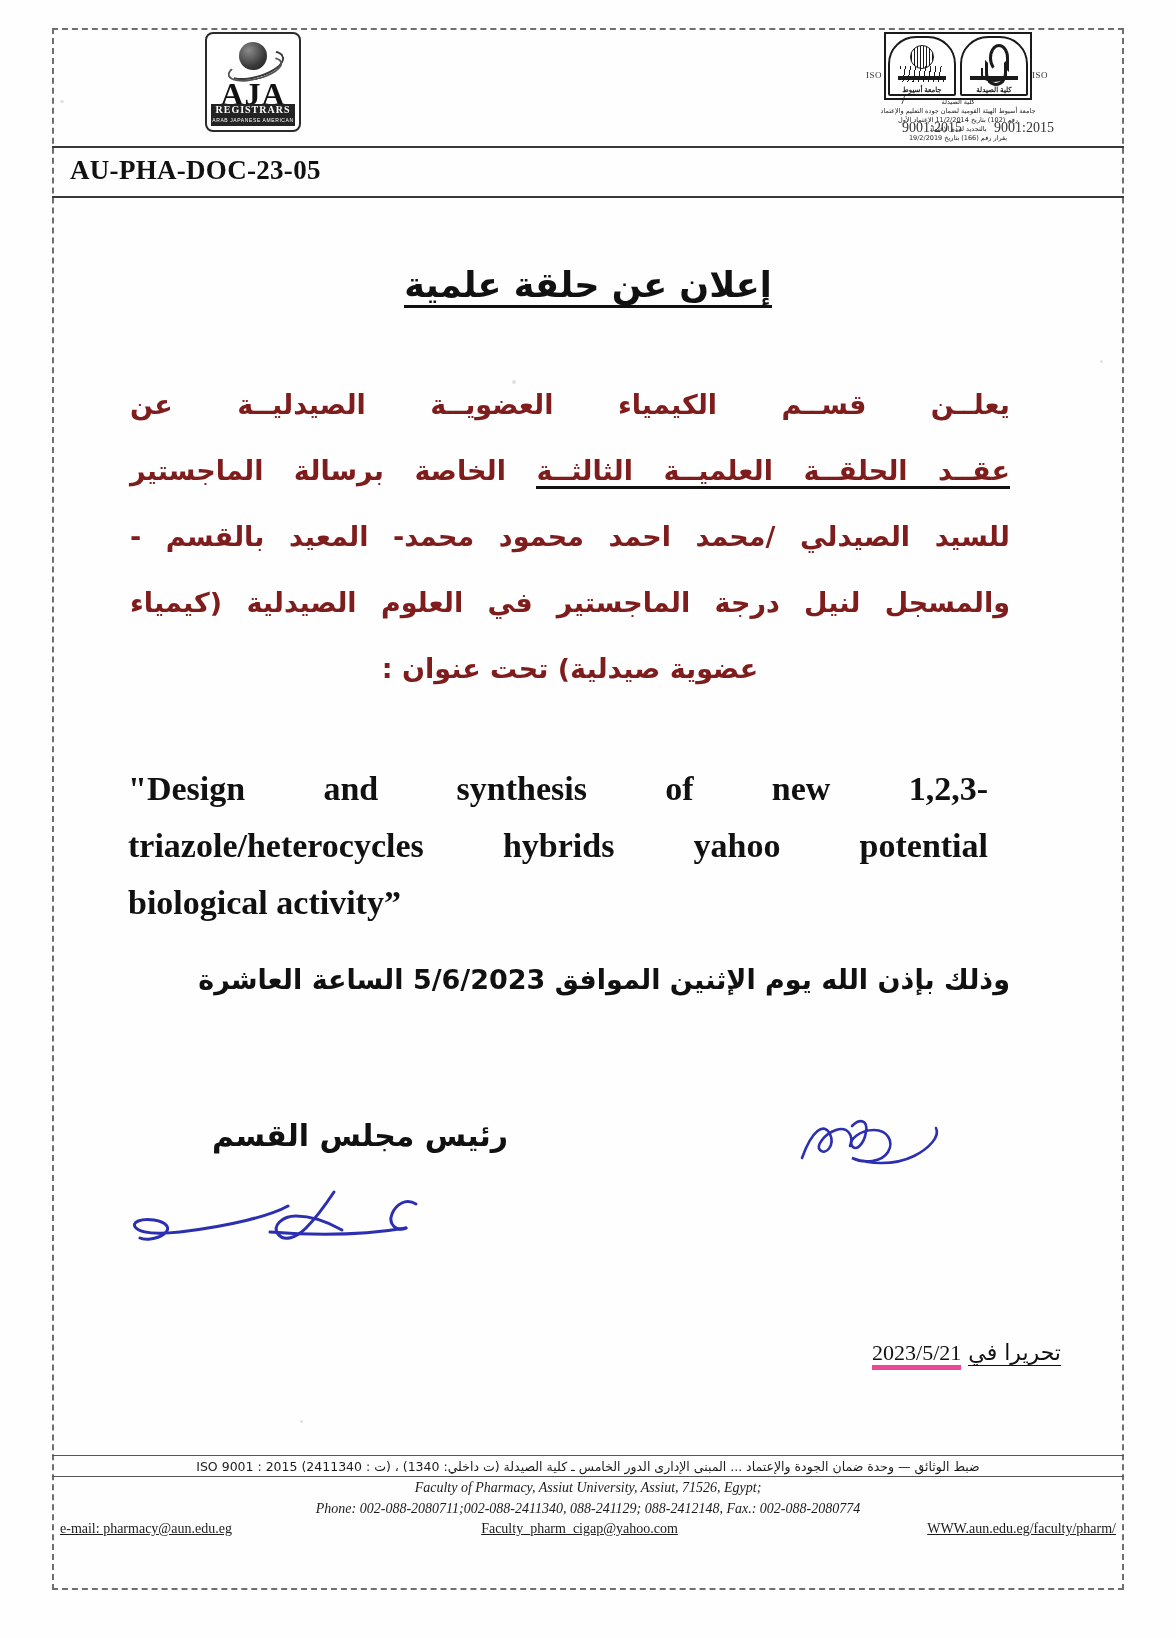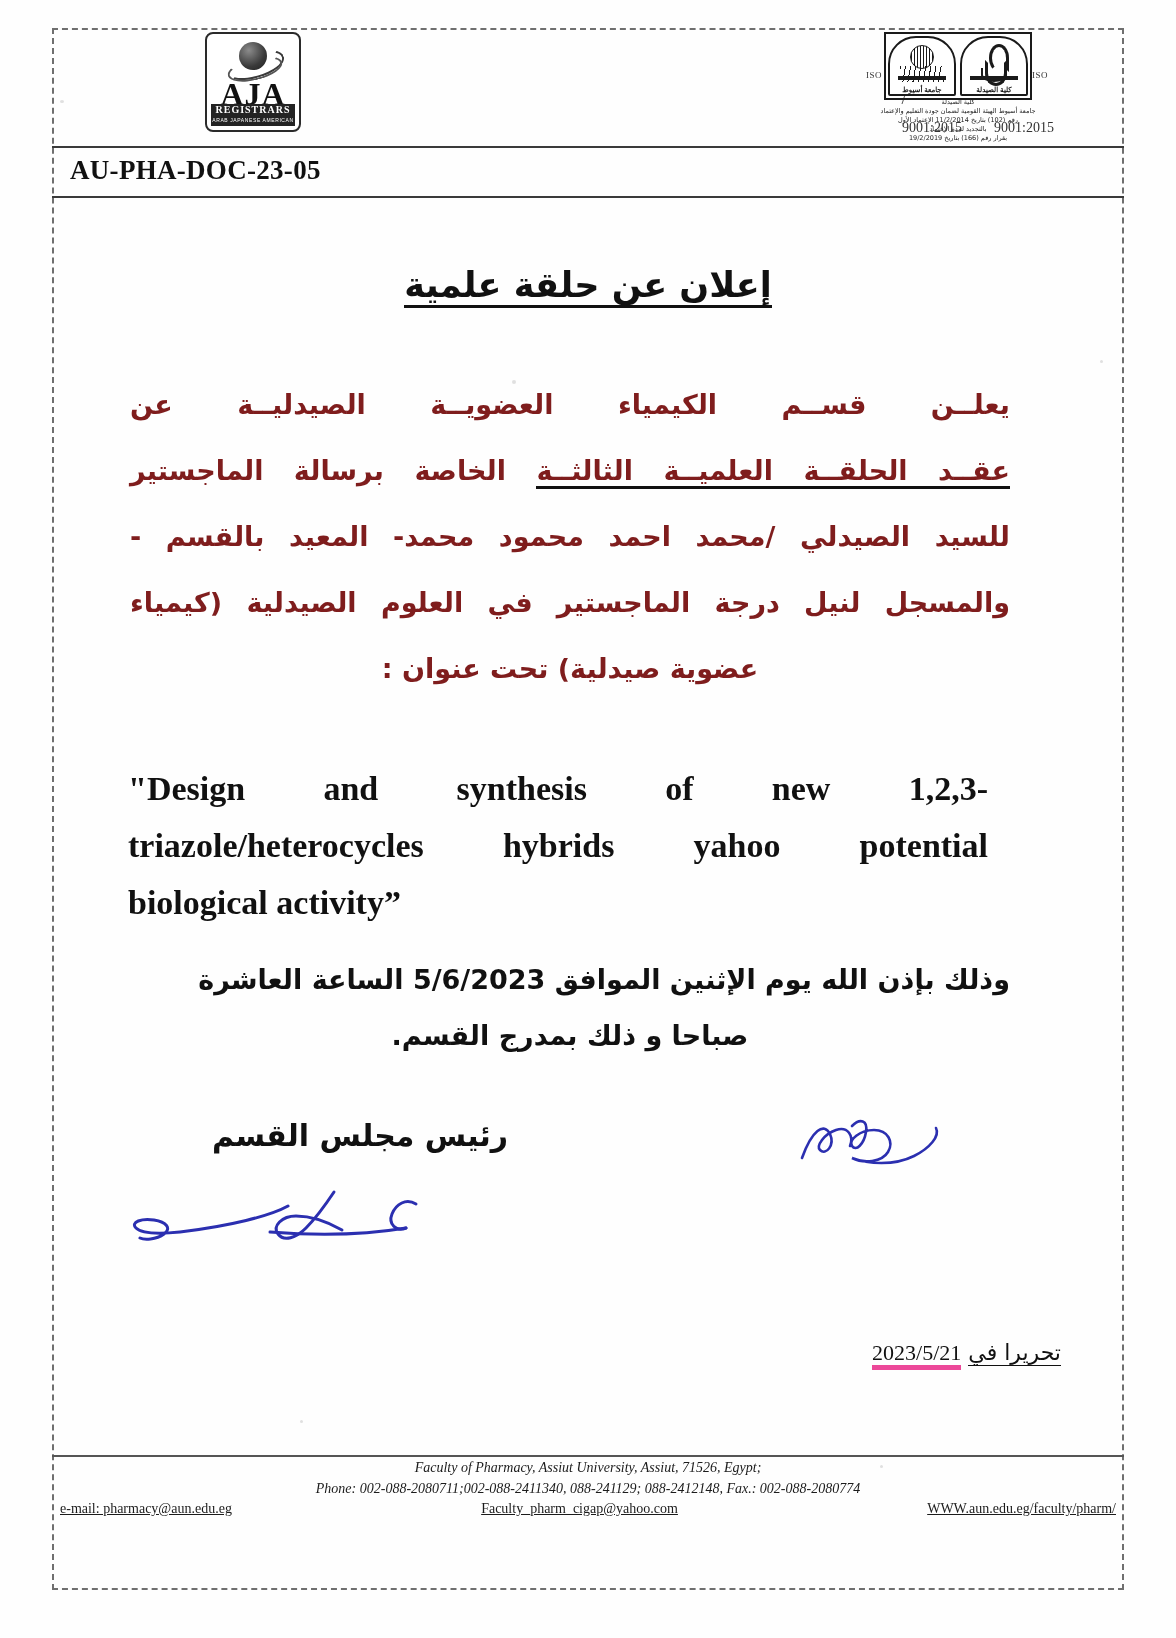--- a/index.html
+++ b/index.html
@@ -562,21 +562,20 @@
   </div>
 
   <div class="english-title">
     <span class="ln">"Design and synthesis of new 1,2,3-</span>
     <span class="ln">triazole/heterocycles hybrids yahoo potential</span>
     <span class="ln last">biological activity”</span>
   </div>
 
   <div class="date-block">
     <div>وذلك بإذن الله يوم الإثنين الموافق 5/6/2023 الساعة العاشرة</div>
-    <div class="ln2">صباحا و ذلك بمدرج القسم.</div>
   </div>
 
   <div class="sig-title">رئيس مجلس القسم</div>
 
   <svg class="sig-ink-top" viewBox="0 0 190 80">
     <path d="M12 58 C22 30, 34 22, 40 34 C45 45, 36 56, 30 50 C26 46, 34 34, 46 30 C58 26, 64 36, 60 46
              M62 26 C70 18, 78 20, 76 32 C74 44, 66 52, 62 46 C58 40, 70 30, 84 30 C98 30, 104 42, 98 52
              C92 62, 74 64, 62 58 C78 64, 104 66, 124 56 C140 48, 150 36, 146 28" fill="none" stroke="#2b2fb0" stroke-width="2.6" stroke-linecap="round"></path>
   </svg>
 
@@ -590,20 +589,21 @@
   </svg>
 
 
   <div class="written-date">
     <span class="wd-label">تحريرا في</span>
     <span class="wd-value">2023/5/21</span>
   </div>
 
   <div class="footer">
     <div class="f-rule"></div>
+    <div class="f-arabic">ضبط الوثائق — وحدة ضمان الجودة والإعتماد ... المبنى الإدارى الدور الخامس ـ كلية الصيدلة (ت داخلي: 1340) ، (ت : 2411340) ISO 9001 : 2015</div>
     <div class="f-rule"></div>
     <div class="f-en">Faculty of Pharmacy, Assiut University, Assiut, 71526, Egypt;</div>
     <div class="f-en">Phone: 002-088-2080711;002-088-2411340, 088-241129; 088-2412148, Fax.: 002-088-2080774</div>
     <div class="f-links">
       <span>e-mail: pharmacy@aun.edu.eg</span>
       <span>Faculty_pharm_cigap@yahoo.com</span>
       <span>WWW.aun.edu.eg/faculty/pharm/</span>
     </div>
   </div>
 

